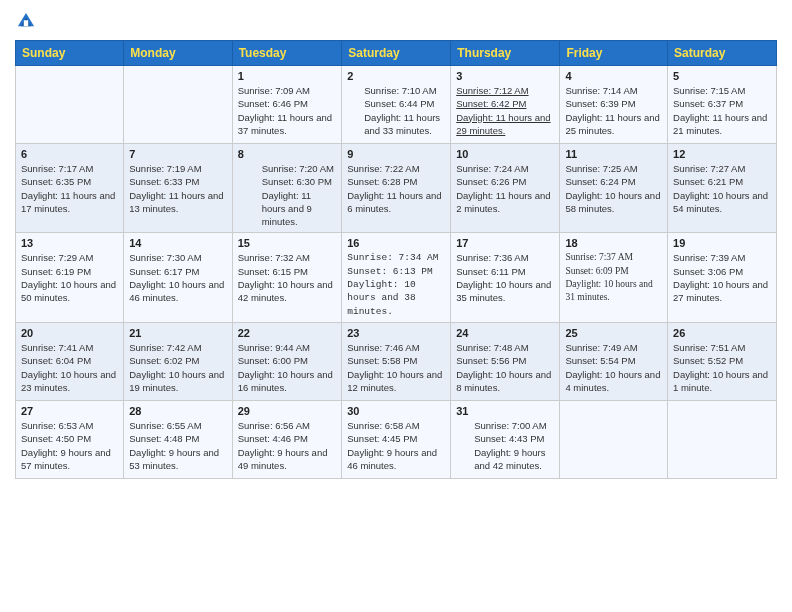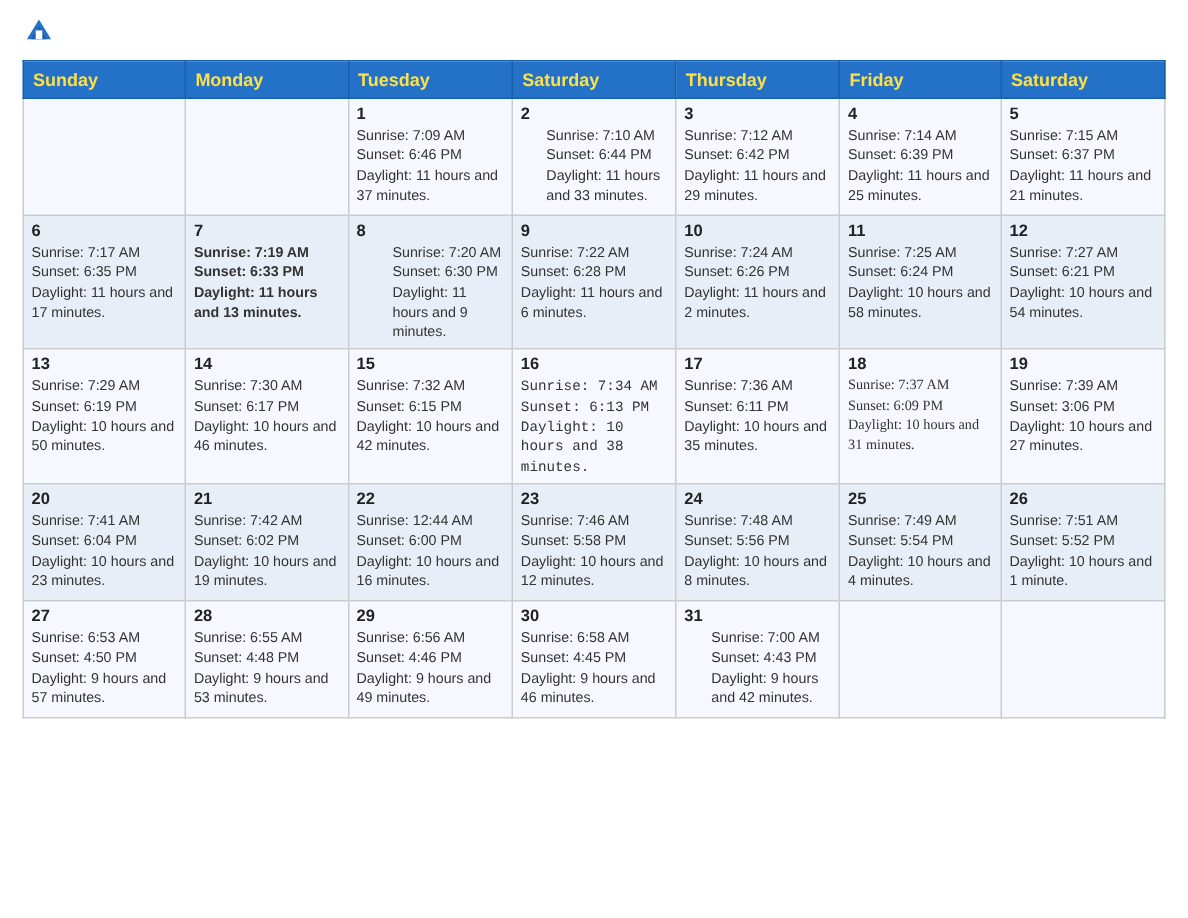--- a/index.html
+++ b/index.html
@@ -149,21 +149,21 @@
 Daylight: 11 hours and 37 minutes.</div>
           </td>
           <td>
             <span class="day-num">2</span>
             <div class="day-info" style="white-space: pre-line; margin-left: 17px;">Sunrise: 7:10 AM
 Sunset: 6:44 PM
 Daylight: 11 hours and 33 minutes.</div>
           </td>
           <td>
             <span class="day-num">3</span>
-            <div class="day-info" style="white-space: pre-line;">Sunrise: 7:12 AM
+            <div class="day-info" style="white-space: pre-line; text-decoration: underline;">Sunrise: 7:12 AM
 Sunset: 6:42 PM
 Daylight: 11 hours and 29 minutes.</div>
           </td>
           <td>
             <span class="day-num">4</span>
             <div class="day-info" style="white-space: pre-line;">Sunrise: 7:14 AM
 Sunset: 6:39 PM
 Daylight: 11 hours and 25 minutes.</div>
           </td>
           <td>
@@ -175,21 +175,21 @@
         </tr>
         <tr>
           <td>
             <span class="day-num">6</span>
             <div class="day-info" style="white-space: pre-line;">Sunrise: 7:17 AM
 Sunset: 6:35 PM
 Daylight: 11 hours and 17 minutes.</div>
           </td>
           <td>
             <span class="day-num">7</span>
-            <div class="day-info" style="white-space: pre-line; font-weight: bold;">Sunrise: 7:19 AM
+            <div class="day-info" style="white-space: pre-line;">Sunrise: 7:19 AM
 Sunset: 6:33 PM
 Daylight: 11 hours and 13 minutes.</div>
           </td>
           <td>
             <span class="day-num">8</span>
             <div class="day-info" style="white-space: pre-line; margin-left: 24px;">Sunrise: 7:20 AM
 Sunset: 6:30 PM
 Daylight: 11 hours and 9 minutes.</div>
           </td>
           <td>
@@ -269,21 +269,21 @@
 Daylight: 10 hours and 23 minutes.</div>
           </td>
           <td>
             <span class="day-num">21</span>
             <div class="day-info" style="white-space: pre-line;">Sunrise: 7:42 AM
 Sunset: 6:02 PM
 Daylight: 10 hours and 19 minutes.</div>
           </td>
           <td>
             <span class="day-num">22</span>
-            <div class="day-info" style="white-space: pre-line;">Sunrise: 12:44 AM
+            <div class="day-info" style="white-space: pre-line;">Sunrise: 9:44 AM
 Sunset: 6:00 PM
 Daylight: 10 hours and 16 minutes.</div>
           </td>
           <td>
             <span class="day-num">23</span>
             <div class="day-info" style="white-space: pre-line;">Sunrise: 7:46 AM
 Sunset: 5:58 PM
 Daylight: 10 hours and 12 minutes.</div>
           </td>
           <td>

